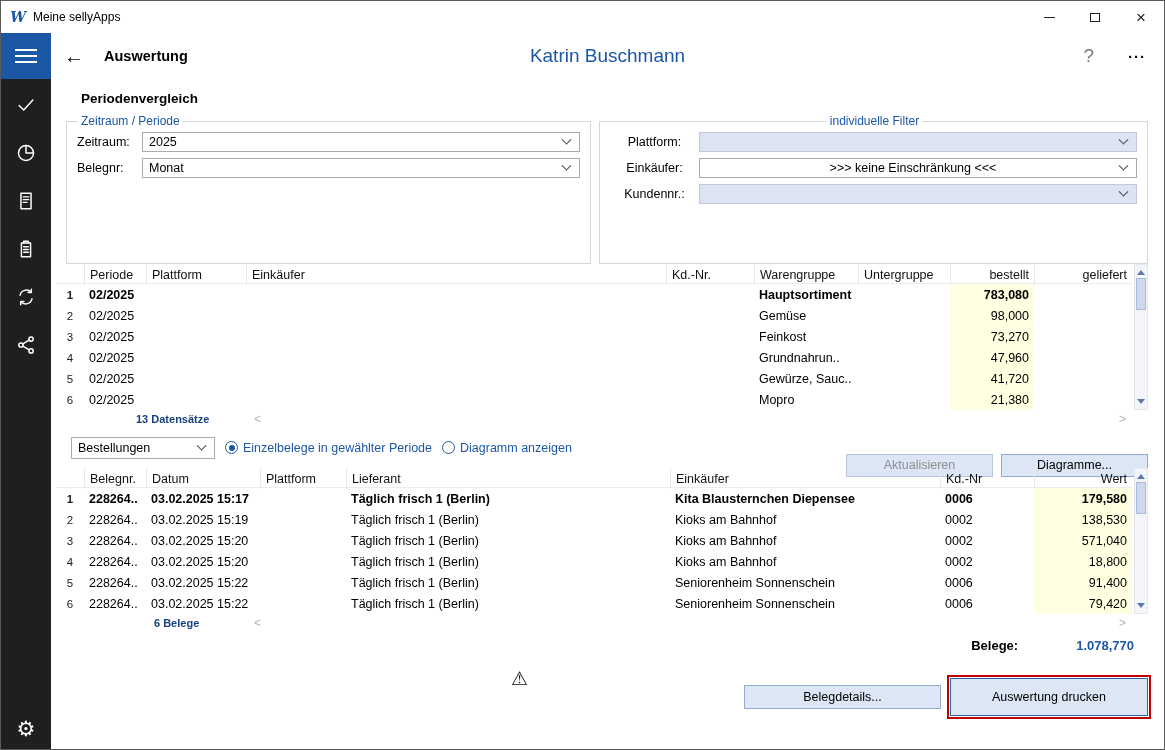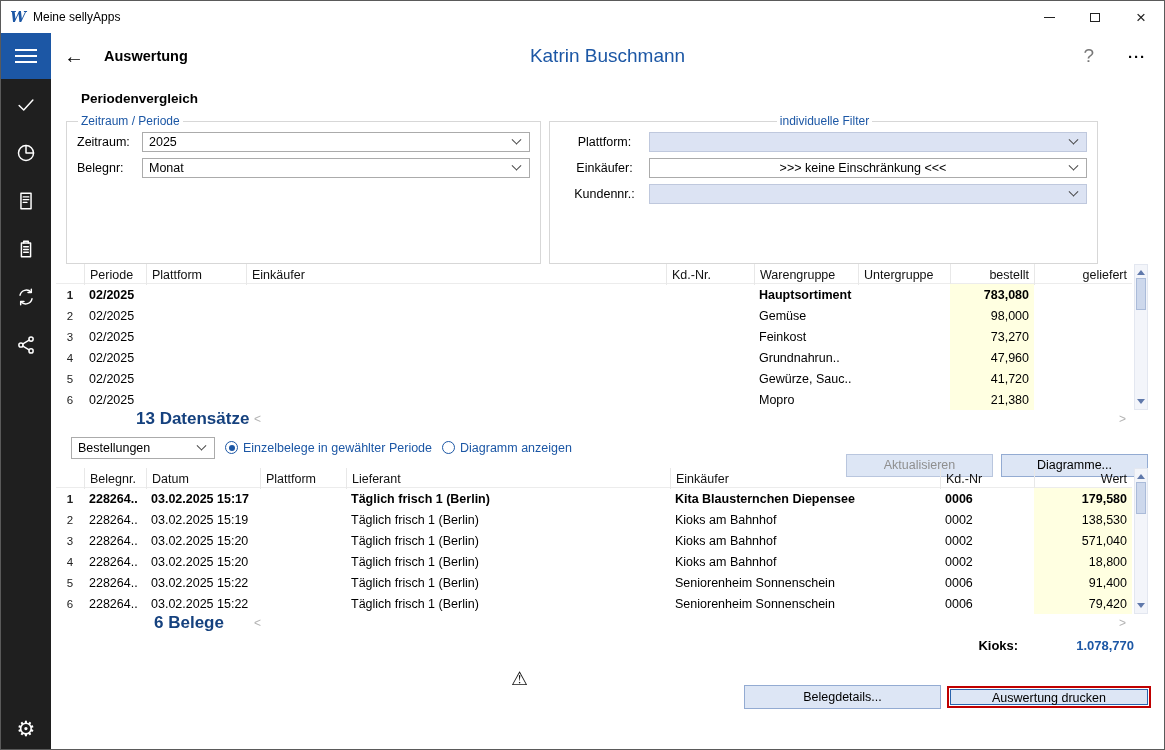--- a/index.html
+++ b/index.html
@@ -47,21 +47,21 @@
   .help{margin-left:auto;color:#777;font-size:19px;cursor:pointer;}
   .more{margin:0 18px 0 34px;font-size:15px;font-weight:bold;letter-spacing:1px;cursor:pointer;}
 
   
   .content{flex:1;position:relative;overflow:hidden;}
   .heading{margin:12px 0 8px 30px;font-size:13.5px;font-weight:bold;}
 
   .filter-row{display:flex;gap:8px;margin-left:15px;}
   fieldset{border:1px solid #d7d7d7;margin:0;padding:4px 10px 8px 10px;height:150px;}
   legend{color:var(--accent-blue);font-size:12px;padding:0 3px;margin-left:1px;}
-  .g1{width:475px;}
+  .g1{width:525px;}
   .g2{width:549px;text-align:center;}
   .frow{display:flex;align-items:center;margin-bottom:6px;}
   .frow label{font-size:12.5px;flex:none;}
   .g1 .frow label{width:65px;}
   .g2 .frow label{width:89px;}
   .dd{flex:1;height:20px;border:1px solid #ababab;background:#fff;display:flex;align-items:center;padding-left:6px;font-size:12.5px;cursor:pointer;min-width:0;}
   .dd .dd-val{flex:1;white-space:nowrap;overflow:hidden;}
   .dd-chev{flex:none;width:7px;height:7px;border-right:1.4px solid #444;border-bottom:1.4px solid #444;transform:rotate(45deg) translate(-2px,-2px);margin-right:9px;}
   .dd.tint{background:var(--field-tint);border-color:#bfc8dd;}
 
@@ -80,21 +80,21 @@
   .grow .c.yellow{background:var(--cell-yellow);}
   .grow.sel{font-weight:bold;}
 
   .vscroll{position:absolute;top:0;right:0;bottom:0;width:14px;background:#f3f5fa;border:1px solid #e3e7f0;display:flex;flex-direction:column;cursor:pointer;}
   .tri-up{width:0;height:0;border-left:4px solid transparent;border-right:4px solid transparent;border-bottom:5px solid #6079ab;margin:5px auto 3px auto;}
   .tri-down{width:0;height:0;border-left:4px solid transparent;border-right:4px solid transparent;border-top:5px solid #6079ab;margin:3px auto 5px auto;}
   .vthumb{margin:0 1px;height:32px;background:#cdd8ec;border:1px solid #aabbd9;}
   .vfill{flex:1;}
 
   .tfoot{margin-left:5px;width:1092px;height:18px;position:relative;display:flex;align-items:center;}
-  .tcount{color:#15417e;font-size:17px;font-weight:bold;}
+  .tcount{color:#15417e;font-size:11px;font-weight:bold;}
   .tfoot .pg-left{position:absolute;left:198px;color:#b3b3b3;font-size:12px;cursor:pointer;}
   .tfoot .pg-right{position:absolute;right:22px;color:#b3b3b3;font-size:12px;cursor:pointer;}
   .tfoot1 .tcount{margin-left:80px;}
   .tfoot2 .tcount{margin-left:98px;}
 
   
   .controls-row{margin:8px 0 0 20px;width:1077px;display:flex;align-items:center;height:24px;}
   .combo{flex:none;width:144px;height:22px;}
   .radio-wrap{display:flex;margin-left:10px;cursor:pointer;}
   .radio{width:13px;height:13px;border:1px solid var(--accent-blue);border-radius:50%;background:#fff;position:relative;flex:none;}
@@ -106,21 +106,21 @@
   .btn.disabled{color:#8f8f8f;border-color:#b9c6de;}
 
   
   .gesamt-row{margin:4px 0 0 5px;width:1092px;display:flex;justify-content:flex-end;align-items:center;gap:58px;padding-right:14px;height:18px;}
   .gesamt-label{font-size:13px;font-weight:bold;}
   .gesamt-value{font-size:13px;font-weight:bold;color:var(--accent-blue);}
   .bottom-row{margin:10px 0 0 5px;width:1092px;position:relative;height:32px;}
   .warning{position:absolute;left:455px;top:3px;font-size:19px;color:#111;}
   .bottom-btns{position:absolute;right:0;top:0;display:flex;align-items:center;gap:9px;height:32px;}
   .btn.details{width:197px;height:24px;}
-  .btn.print{width:198px;height:16px;border:1px solid #2a64ad;outline:2px solid var(--highlight-red);outline-offset:1px;}
+  .btn.print{width:198px;height:38px;border:1px solid #2a64ad;outline:2px solid var(--highlight-red);outline-offset:1px;}
 </style>
 </head>
 <body>
 
 <div class="window">
 
   <div class="titlebar">
     <span class="app-logo">W</span>
     <span class="tb-title">Meine sellyApps</span>
     <div class="win-btns">
@@ -440,21 +440,21 @@
           </div>
         </div>
 
         <div class="tfoot tfoot2">
           <span class="tcount">6 Belege</span>
           <span class="pg-left">&lt;</span>
           <span class="pg-right">&gt;</span>
         </div>
 
         <div class="gesamt-row">
-          <span class="gesamt-label">Kioks:</span>
+          <span class="gesamt-label">Belege:</span>
           <span class="gesamt-value">1.078,770</span>
         </div>
 
         <div class="bottom-row">
           <span class="warning">⚠</span>
           <div class="bottom-btns">
             <button class="btn details">Belegdetails...</button>
             <button class="btn print">Auswertung drucken</button>
           </div>
         </div>

